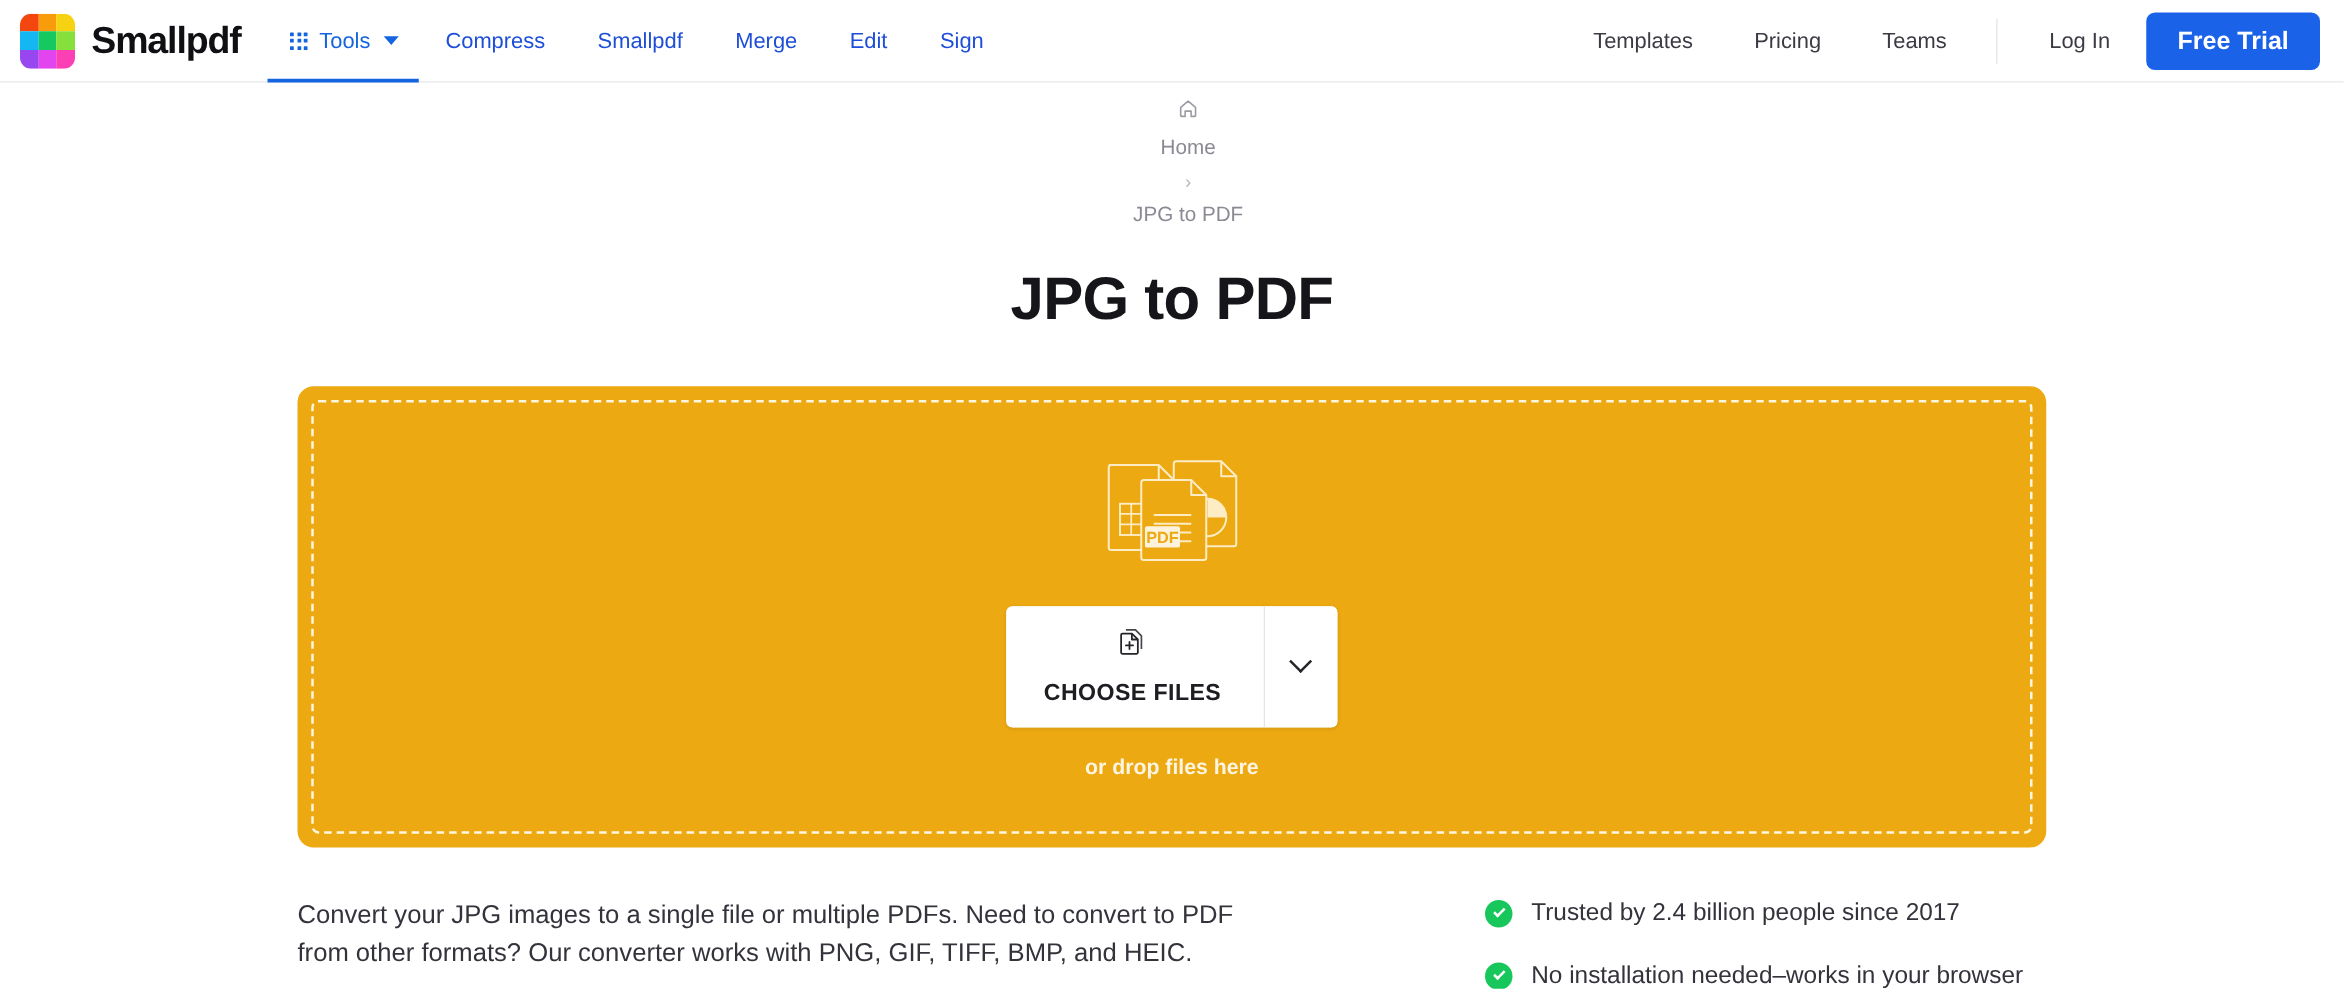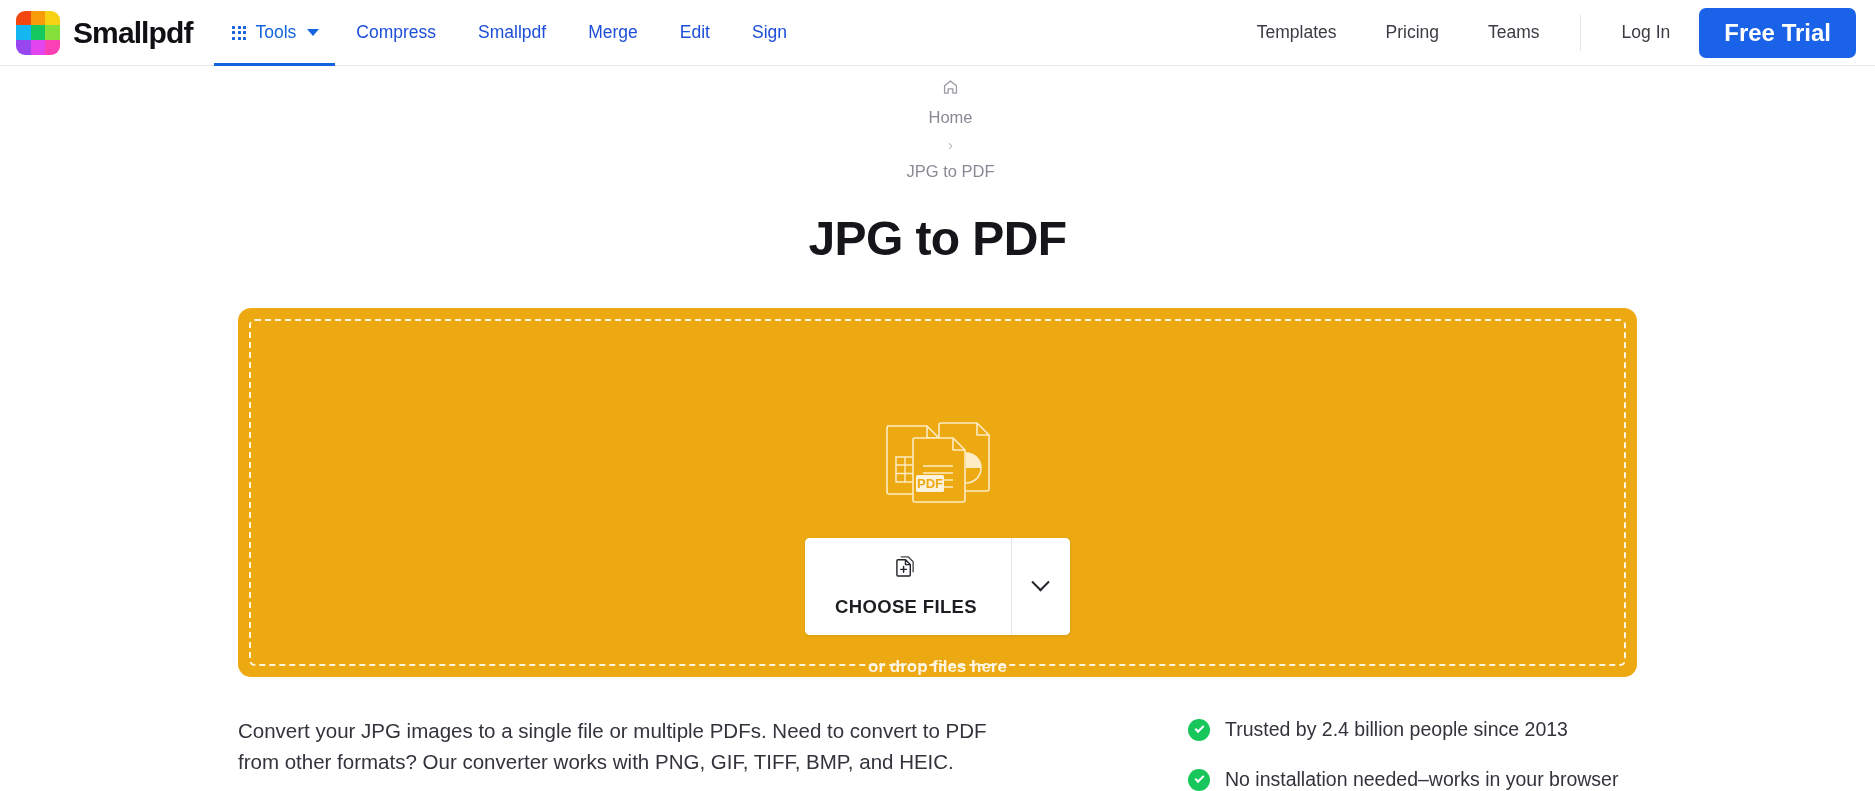--- a/index.html
+++ b/index.html
@@ -63,21 +63,21 @@
   .nav-spacer { flex: 1 1 auto; }
 
   .nav-right { display: flex; align-items: center; gap: 7px; padding-right: 19px; }
   .nav-right .nav-link {
     font-size: 17.5px; color: #3b3b43; padding: 0 21px; cursor: pointer; white-space: nowrap;
   }
   .vdivider { width: 1px; height: 36px; background: #e3e3e8; margin: 0 12px; }
   .login-link { font-size: 17.5px; color: #3b3b43; padding: 0 22px; cursor: pointer; }
   .btn-trial {
     background: #1a63e8; color: #ffffff;
-    font-size: 24px; font-weight: 700;
+    font-size: 20px; font-weight: 700;
     border: none; border-radius: 7px;
     padding: 13px 25px; cursor: pointer;
     line-height: 1; white-space: nowrap;
   }
 
   
   .breadcrumb {
     display: flex; align-items: center; gap: 9px;
     padding: 12px 0 0 26px;
     font-size: 16.5px; color: #8a8a94; flex-direction: column;
@@ -95,21 +95,21 @@
   }
 
   
   .dropzone-wrap { padding: 0 238px; margin-top: 42px; }
   .dropzone {
     background: #eca911;
     border-radius: 13px;
     height: 369px;
     position: relative;
     display: flex; flex-direction: column;
-    align-items: center; justify-content: flex-end;
+    align-items: center; justify-content: center;
     cursor: pointer;
   }
   .dropzone .dashed {
     position: absolute; left: 11px; right: 11px; top: 11px; bottom: 11px;
     border: 2px dashed #fff6e0;
     border-radius: 6px;
     pointer-events: none;
   }
   .dz-illus { margin-bottom: 30px; }
   .btn-choose-row {
@@ -299,21 +299,21 @@
 
 <div class="bottom">
   <div class="bottom-left">
     <p class="desc">Convert your JPG images to a single file or multiple PDFs. Need to convert to PDF from other formats? Our converter works with PNG, GIF, TIFF, BMP, and HEIC.</p>
   </div>
   <div class="bottom-right">
     <div class="feature">
       <span class="check-badge">
         <span class="check-mark"></span>
       </span>
-      <span class="feature-label">Trusted by 2.4 billion people since 2013</span>
+      <span class="feature-label">Trusted by 2.4 billion people since 2017</span>
     </div>
     <div class="feature">
       <span class="check-badge">
         <span class="check-mark"></span>
       </span>
       <span class="feature-label">No installation needed–works in your browser</span>
     </div>
     <div class="feature">
       <span class="check-badge">
         <span class="check-mark"></span>

